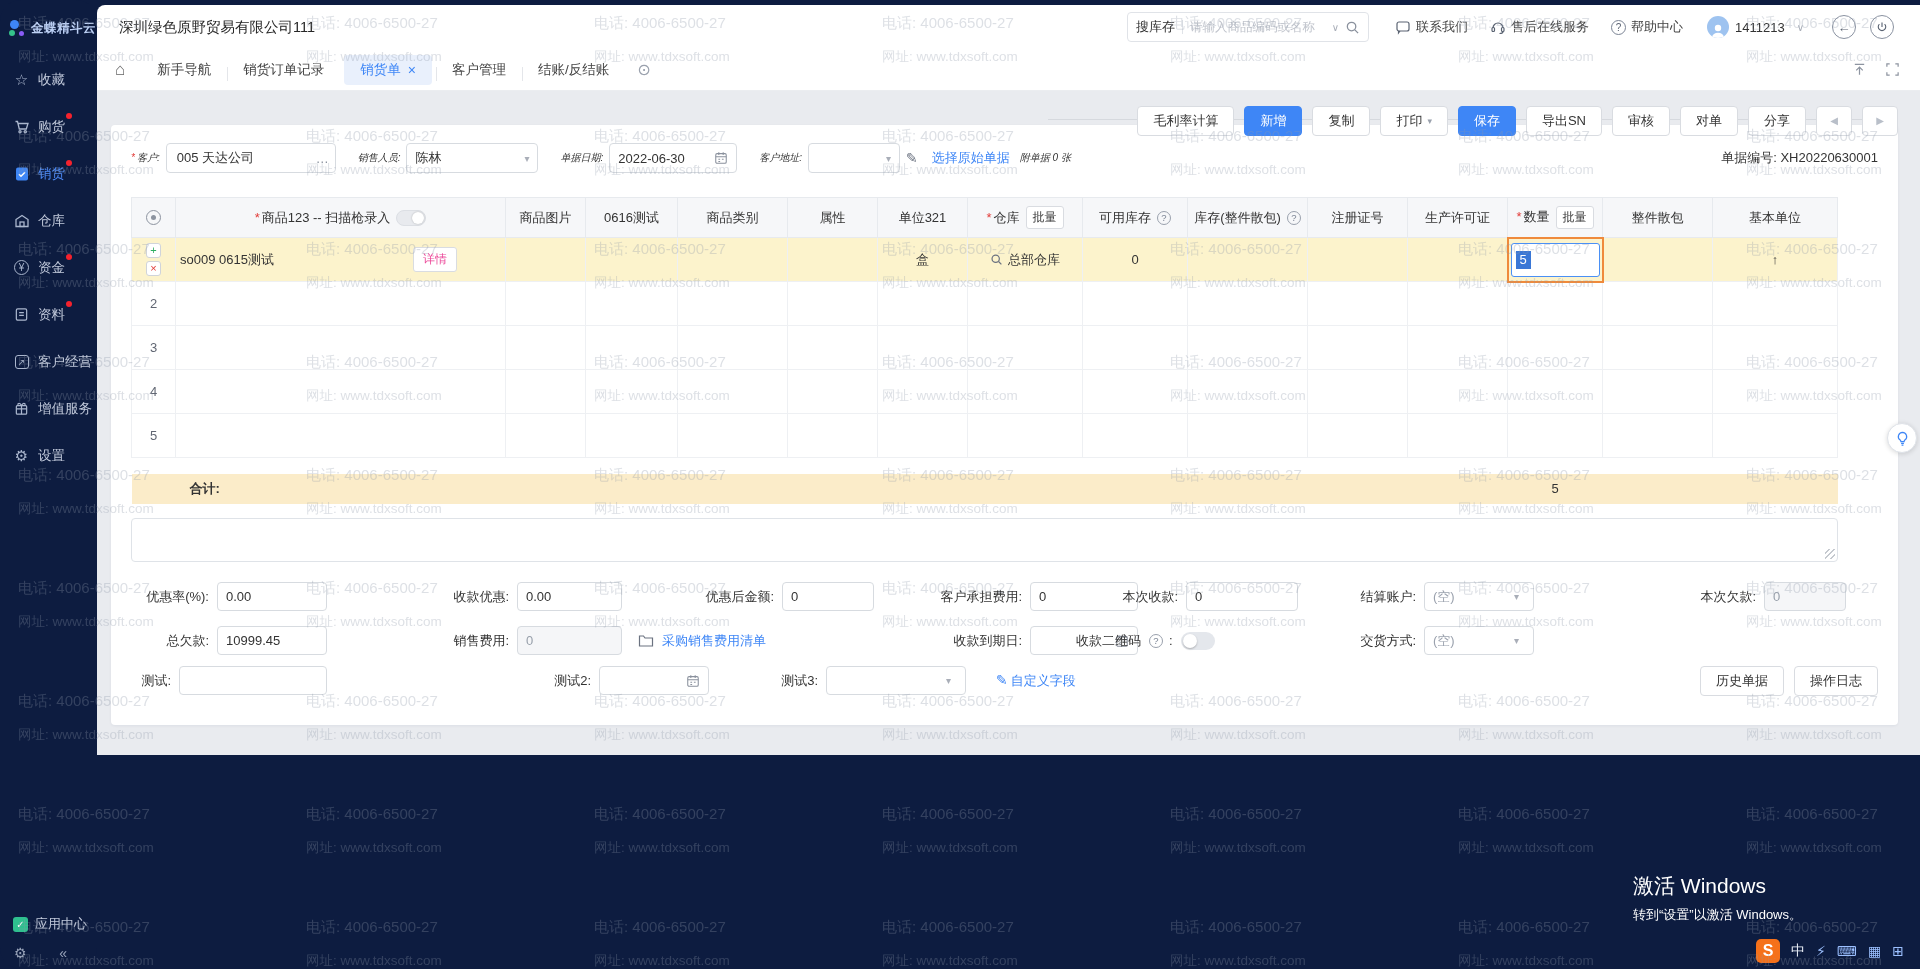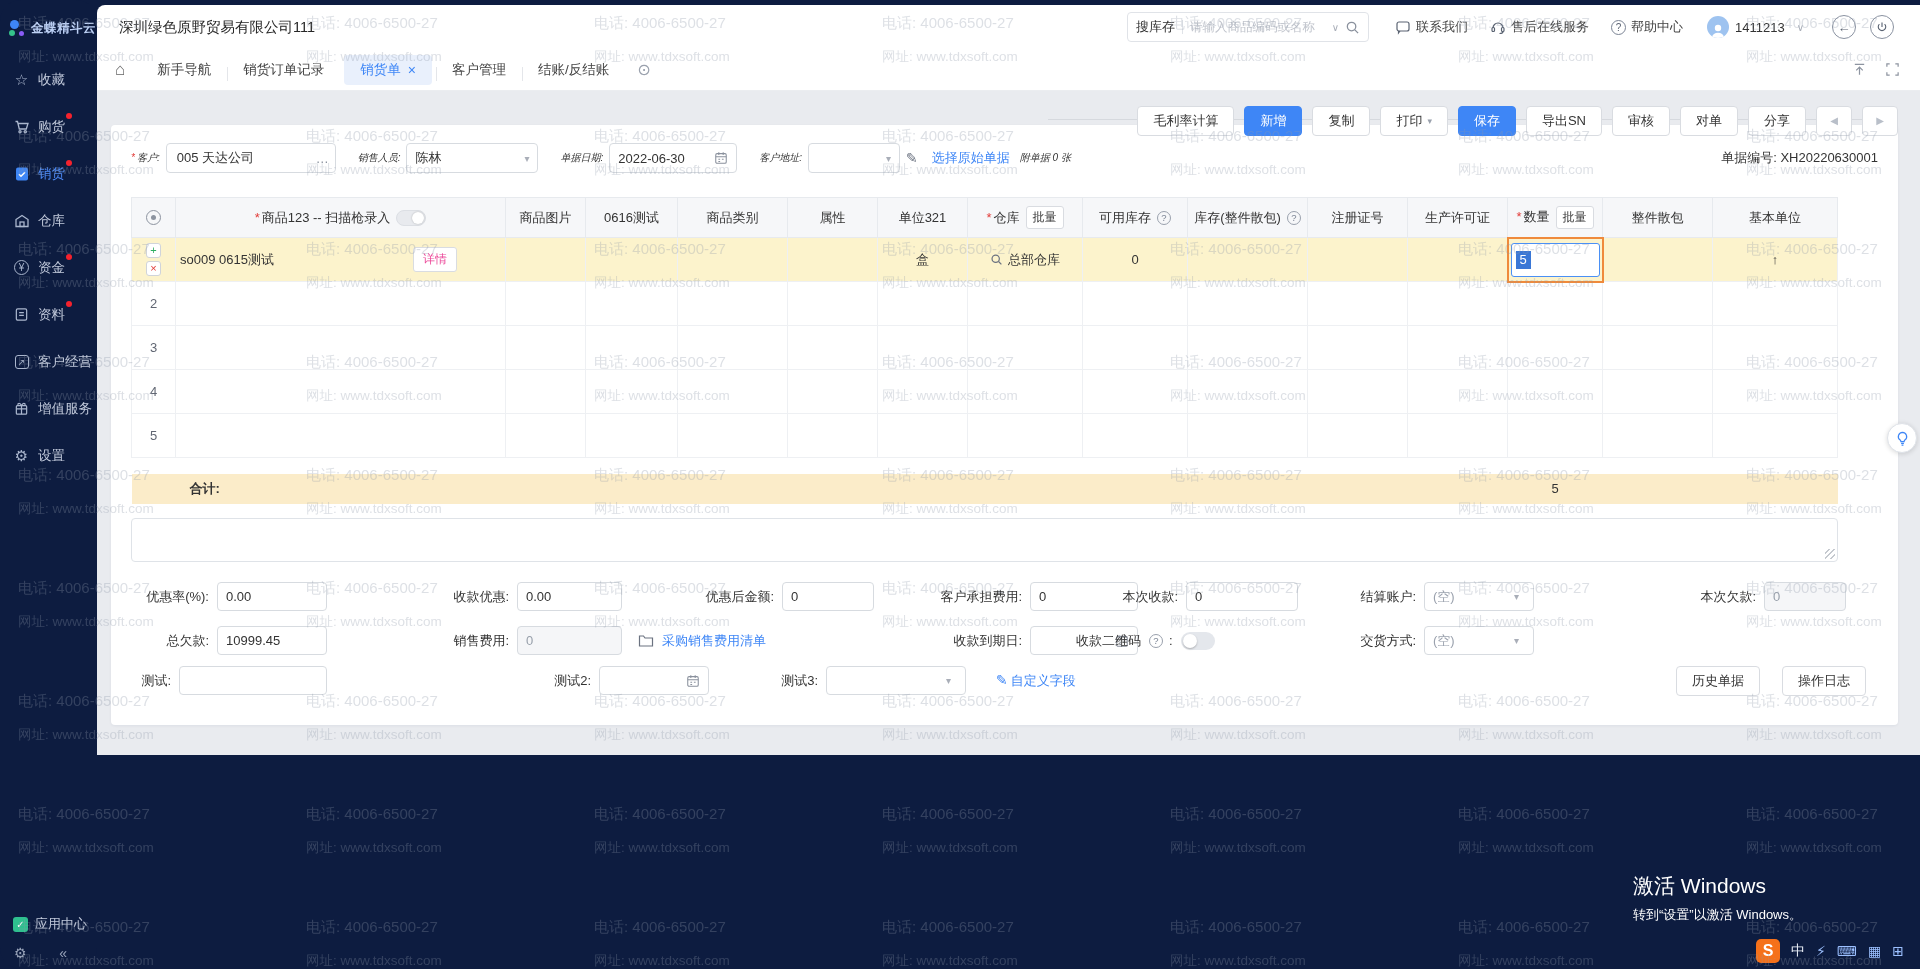--- a/index.html
+++ b/index.html
@@ -117,21 +117,21 @@
 .frow { position:relative; height:32px; }
 .fr-a { margin-top:20px; } .fr-b { margin-top:12px; } .fr-c { margin-top:10px; height:30px; } .fr-d { margin-top:8px; }
 .grp { position:absolute; top:0; display:flex; align-items:center; height:30px; }
 .glabel { display:inline-block; text-align:right; margin-right:8px; color:#333; font-size:13px; flex:none; }
 .ninput { height:29px; border:1px solid #d7dbe0; border-radius:4px; padding:0 8px; font-size:13px; color:#333; font-family:inherit; outline:none; background:#fff; }
 .ninput:disabled, .ninput.dis { background:#f5f6f8; color:#98a0ab; }
 .nselect { height:29px; border:1px solid #d7dbe0; border-radius:4px; display:flex; align-items:center; justify-content:space-between; padding:0 8px; color:#9aa1ad; cursor:pointer; background:#fff; }
 .sw { width:34px; height:18px; border-radius:9px; background:#e4e7ec; position:relative; cursor:pointer; }
 .sw::after { content:""; position:absolute; left:2px; top:2px; width:14px; height:14px; border-radius:50%; background:#fff; box-shadow:0 1px 2px rgba(0,0,0,.25); }
 .srcbtn { border:1px solid #d9dce1; background:#fff; border-radius:4px; font-size:13px; padding:5px 12px; cursor:pointer; color:#333; font-family:inherit; }
-.grp.right { right:12px; gap:22px; }
+.grp.right { right:0; gap:10px; }
 
 
 .bulb { position:absolute; right:3px; top:332px; width:30px; height:30px; border-radius:50%; background:#fff; border:1px solid #dfe3e9; box-shadow:0 1px 5px rgba(0,0,0,.15); display:flex; align-items:center; justify-content:center; cursor:pointer; z-index:4; }
 
 
 .win-act { position:absolute; left:1633px; top:872px; color:#ffffff; z-index:3; }
 .win-act .l1 { font-size:21px; }
 .win-act .l2 { font-size:13px; margin-top:6px; }
 .sogou { position:absolute; right:16px; bottom:6px; display:flex; align-items:center; gap:11px; z-index:3; }
 .slogo { width:24px; height:24px; border-radius:5px; background:#f5711a; color:#fff; font-weight:bold; font-size:16px; display:flex; align-items:center; justify-content:center; cursor:pointer; }

